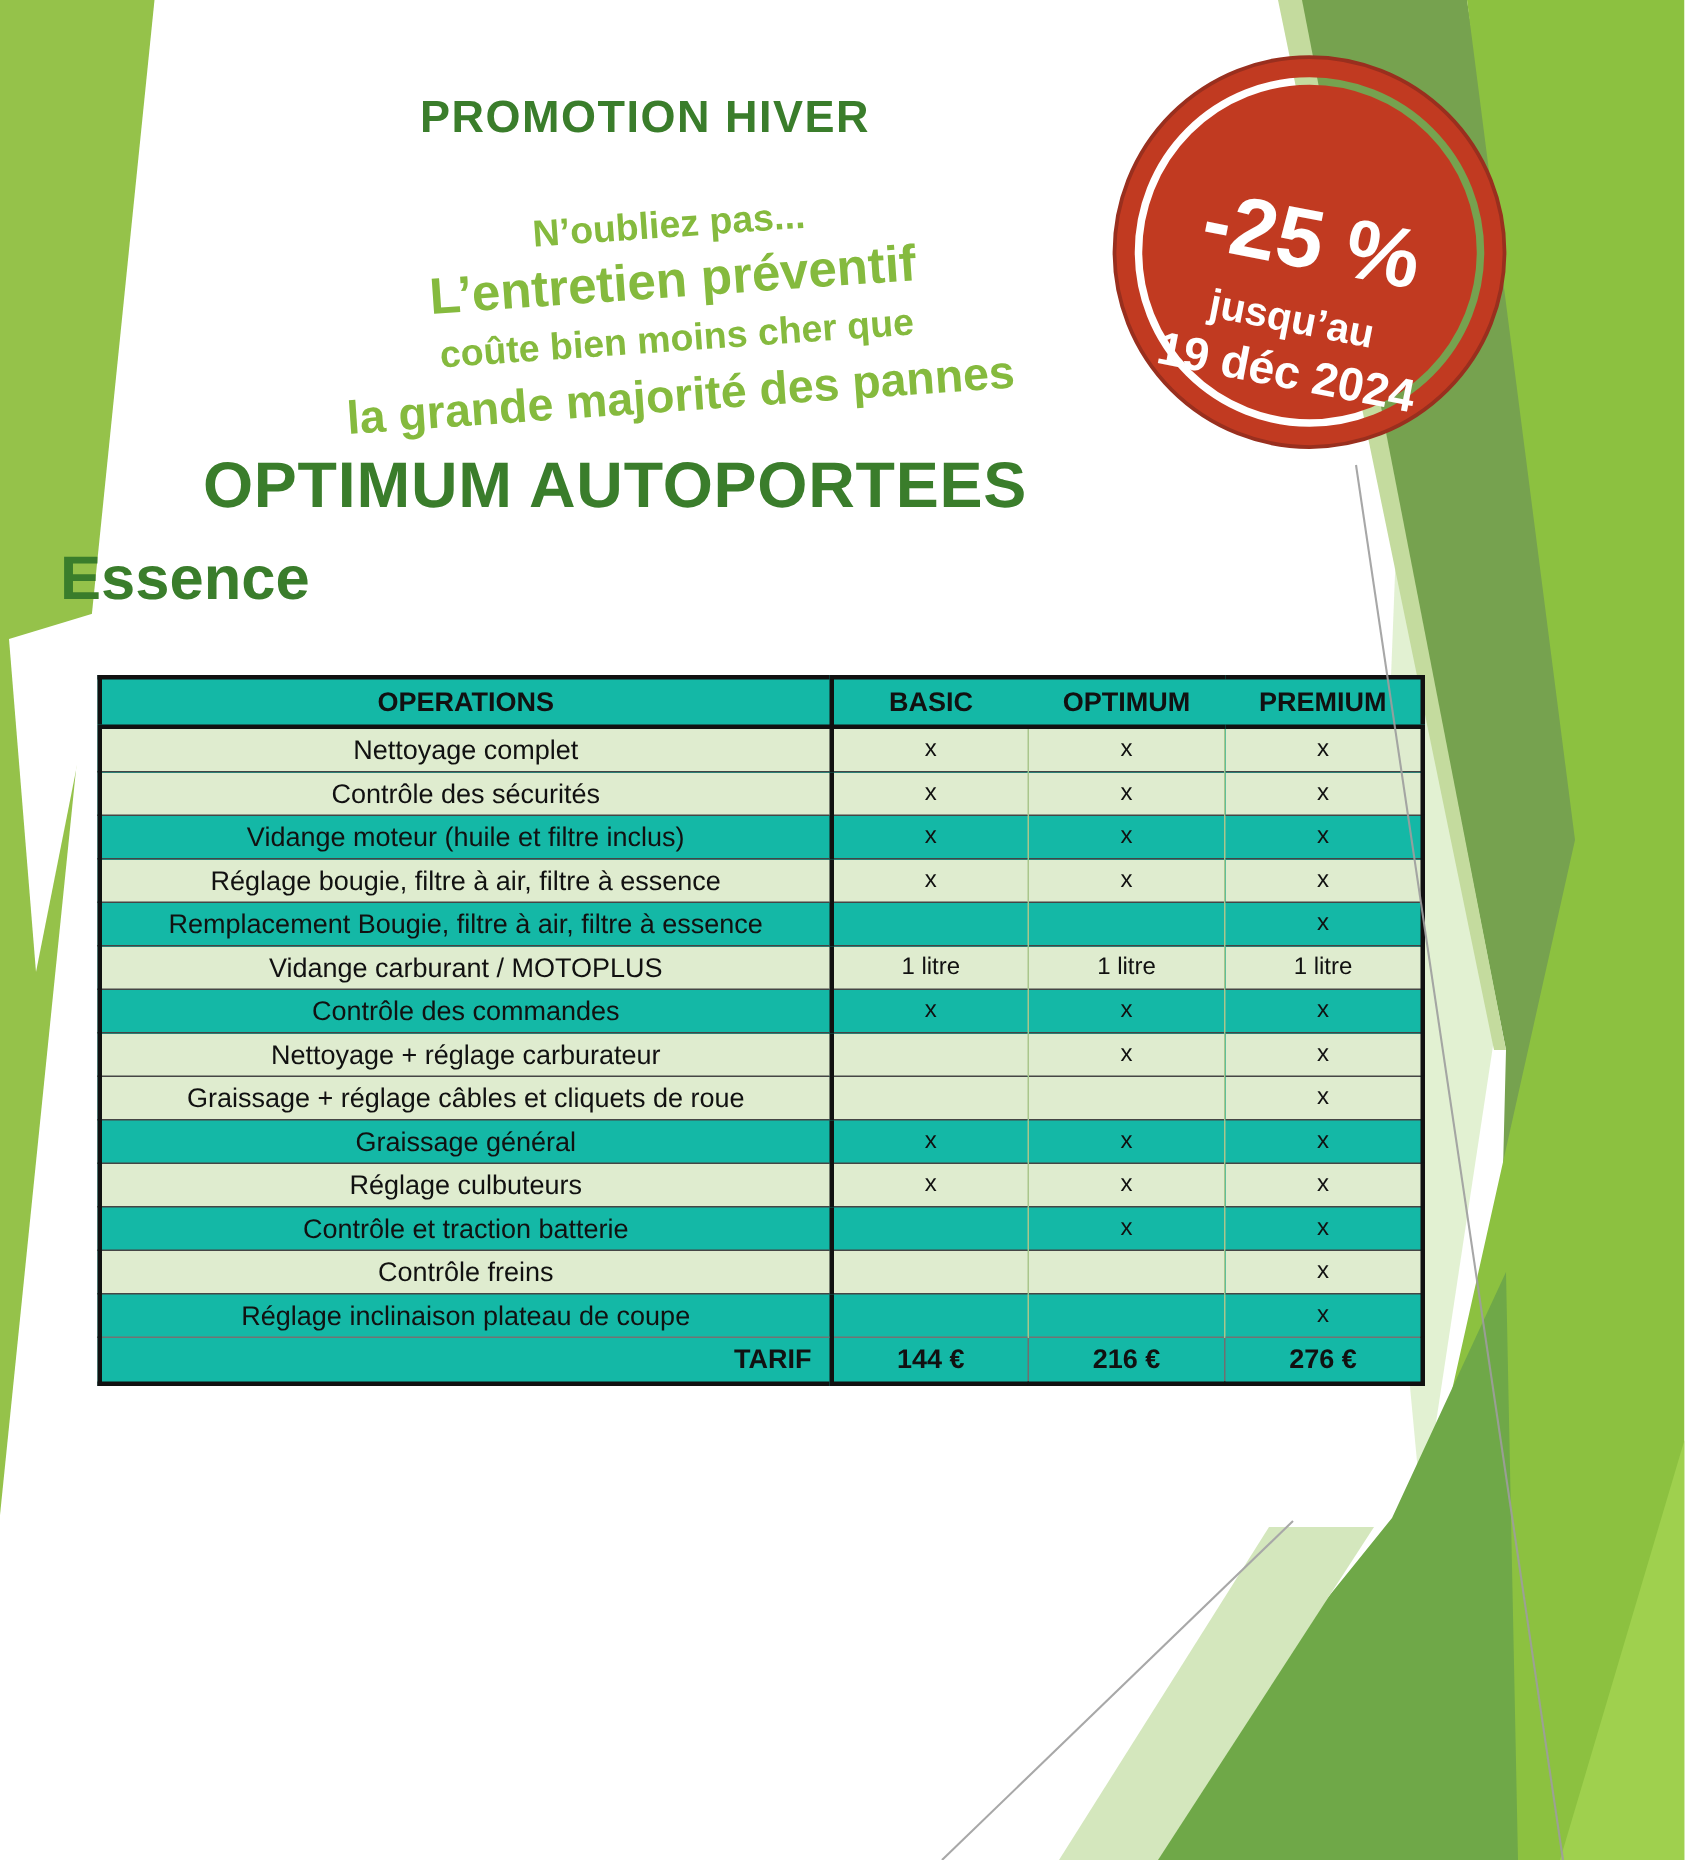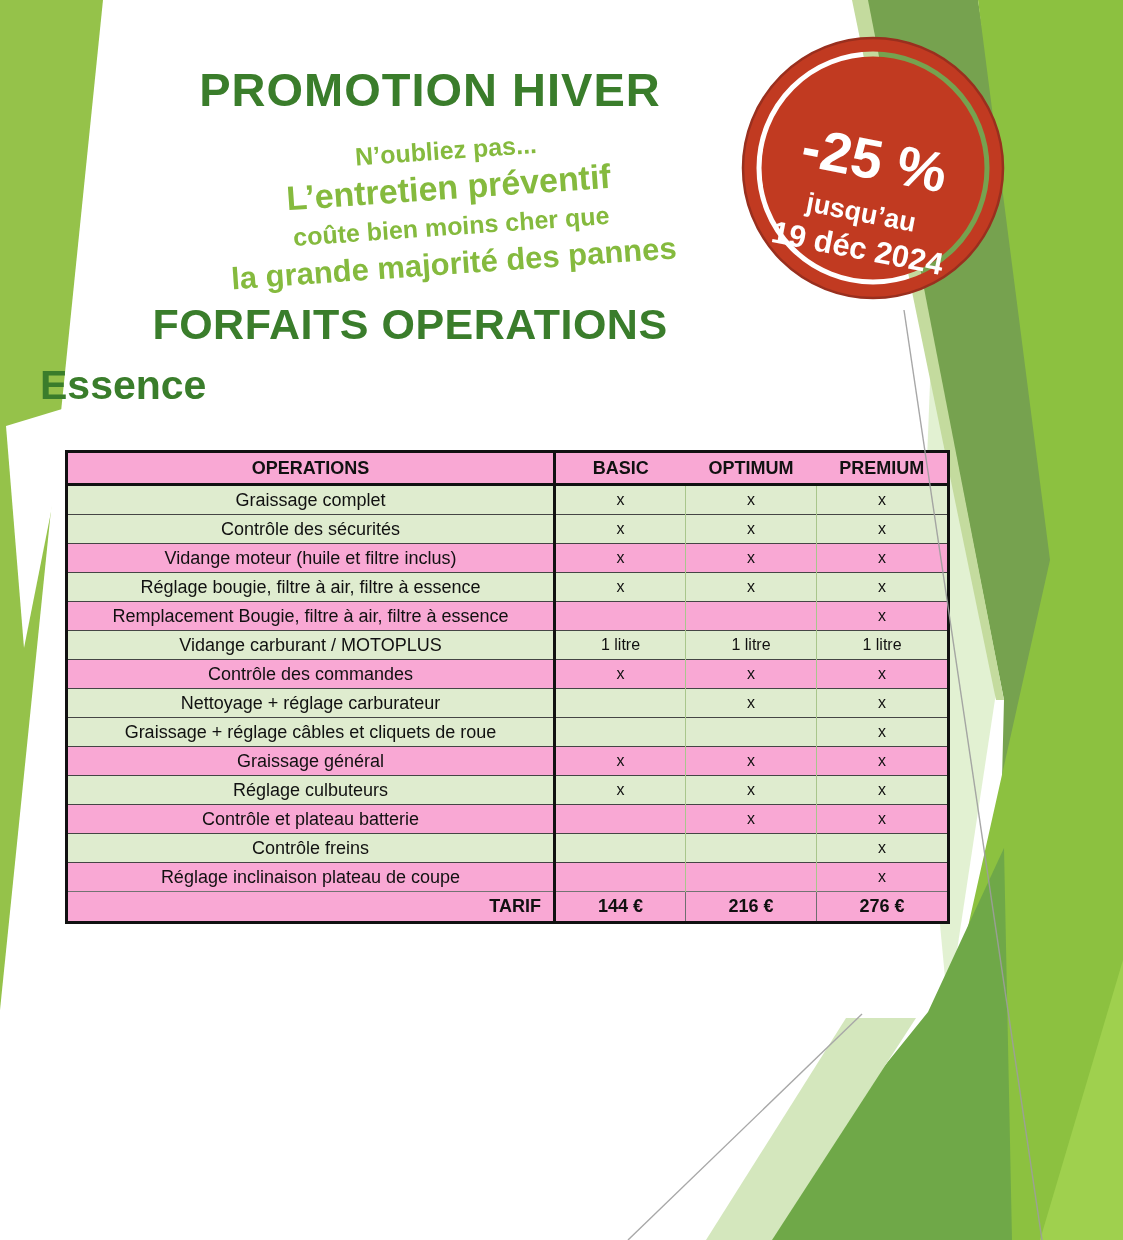--- a/index.html
+++ b/index.html
@@ -6,21 +6,21 @@
   body{
     width:1123px;height:1240px;position:relative;overflow:hidden;
     background:#ffffff;
     font-family:"Liberation Sans",sans-serif;
   }
   svg.bg{position:absolute;left:0;top:0;z-index:0;}
   svg.overlay{position:absolute;left:0;top:0;z-index:5;pointer-events:none;}
 
   .page-title{
     position:absolute;left:60px;top:62px;width:740px;z-index:1;
-    text-align:center;font-size:47px;font-weight:700;letter-spacing:1px;
+    text-align:center;font-size:30px;font-weight:700;letter-spacing:1px;
     color:#3a7d2b;
   }
   .tagline{
     position:absolute;left:80px;top:136px;width:740px;z-index:1;
     text-align:center;color:#85ba3e;font-weight:700;
     transform:rotate(-4deg);transform-origin:50% 50%;
   }
   .tagline .t1{font-size:25px;}
   .tagline .t2{font-size:34px;margin-top:3px;}
   .tagline .t3{font-size:25px;margin-top:5px;}
@@ -31,21 +31,21 @@
     text-align:center;font-size:43px;font-weight:700;color:#3a7d2b;letter-spacing:0.5px;
   }
   .section-subtitle{
     position:absolute;left:40px;top:362px;width:740px;z-index:1;
     font-size:41px;font-weight:700;color:#3a7d2b;
   }
 
   .pkg-table{
     position:absolute;left:65px;top:450px;z-index:2;
     width:882px;border-collapse:collapse;table-layout:fixed;
-    border:3px solid #111;background:#f9a8d4;
+    border:3px solid #111;background:#14b8a6;
     font-family:"Liberation Sans",sans-serif;
   }
   .pkg-table th{
     height:30px;font-size:18px;font-weight:700;color:#111;
     border-bottom:3px solid #111;text-align:center;padding:0;
   }
   .pkg-table td{
     height:28px;font-size:18px;color:#111;text-align:center;
     padding:0 4px;white-space:nowrap;overflow:hidden;
   }
@@ -80,41 +80,41 @@
 
 <div class="page-title">PROMOTION HIVER</div>
 
 <div class="tagline">
   <div class="t1">N’oubliez pas...</div>
   <div class="t2">L’entretien préventif</div>
   <div class="t3">coûte bien moins cher que</div>
   <div class="t4">la grande majorité des pannes</div>
 </div>
 
-<div class="section-title">FORFAITS OPERATIONS</div>
+<div class="section-title">OPTIMUM AUTOPORTEES</div>
 <div class="section-subtitle">Essence</div>
 
 <table class="pkg-table">
   <colgroup>
     <col style="width:488px">
       <col style="width:131px">
       <col style="width:131px">
       <col style="width:132px">
   </colgroup>
   <thead>
     <tr>
       <th>OPERATIONS</th>
       <th>BASIC</th>
       <th>OPTIMUM</th>
       <th>PREMIUM</th>
     </tr>
   </thead>
   <tbody>
       <tr class="alt">
-        <td>Graissage complet</td>
+        <td>Nettoyage complet</td>
         <td>x</td>
         <td>x</td>
         <td>x</td>
       </tr>
       <tr class="alt">
         <td>Contrôle des sécurités</td>
         <td>x</td>
         <td>x</td>
         <td>x</td>
       </tr>
@@ -166,21 +166,21 @@
         <td>x</td>
         <td>x</td>
       </tr>
       <tr class="alt">
         <td>Réglage culbuteurs</td>
         <td>x</td>
         <td>x</td>
         <td>x</td>
       </tr>
       <tr>
-        <td>Contrôle et plateau batterie</td>
+        <td>Contrôle et traction batterie</td>
         <td></td>
         <td>x</td>
         <td>x</td>
       </tr>
       <tr class="alt">
         <td>Contrôle freins</td>
         <td></td>
         <td></td>
         <td>x</td>
       </tr>

